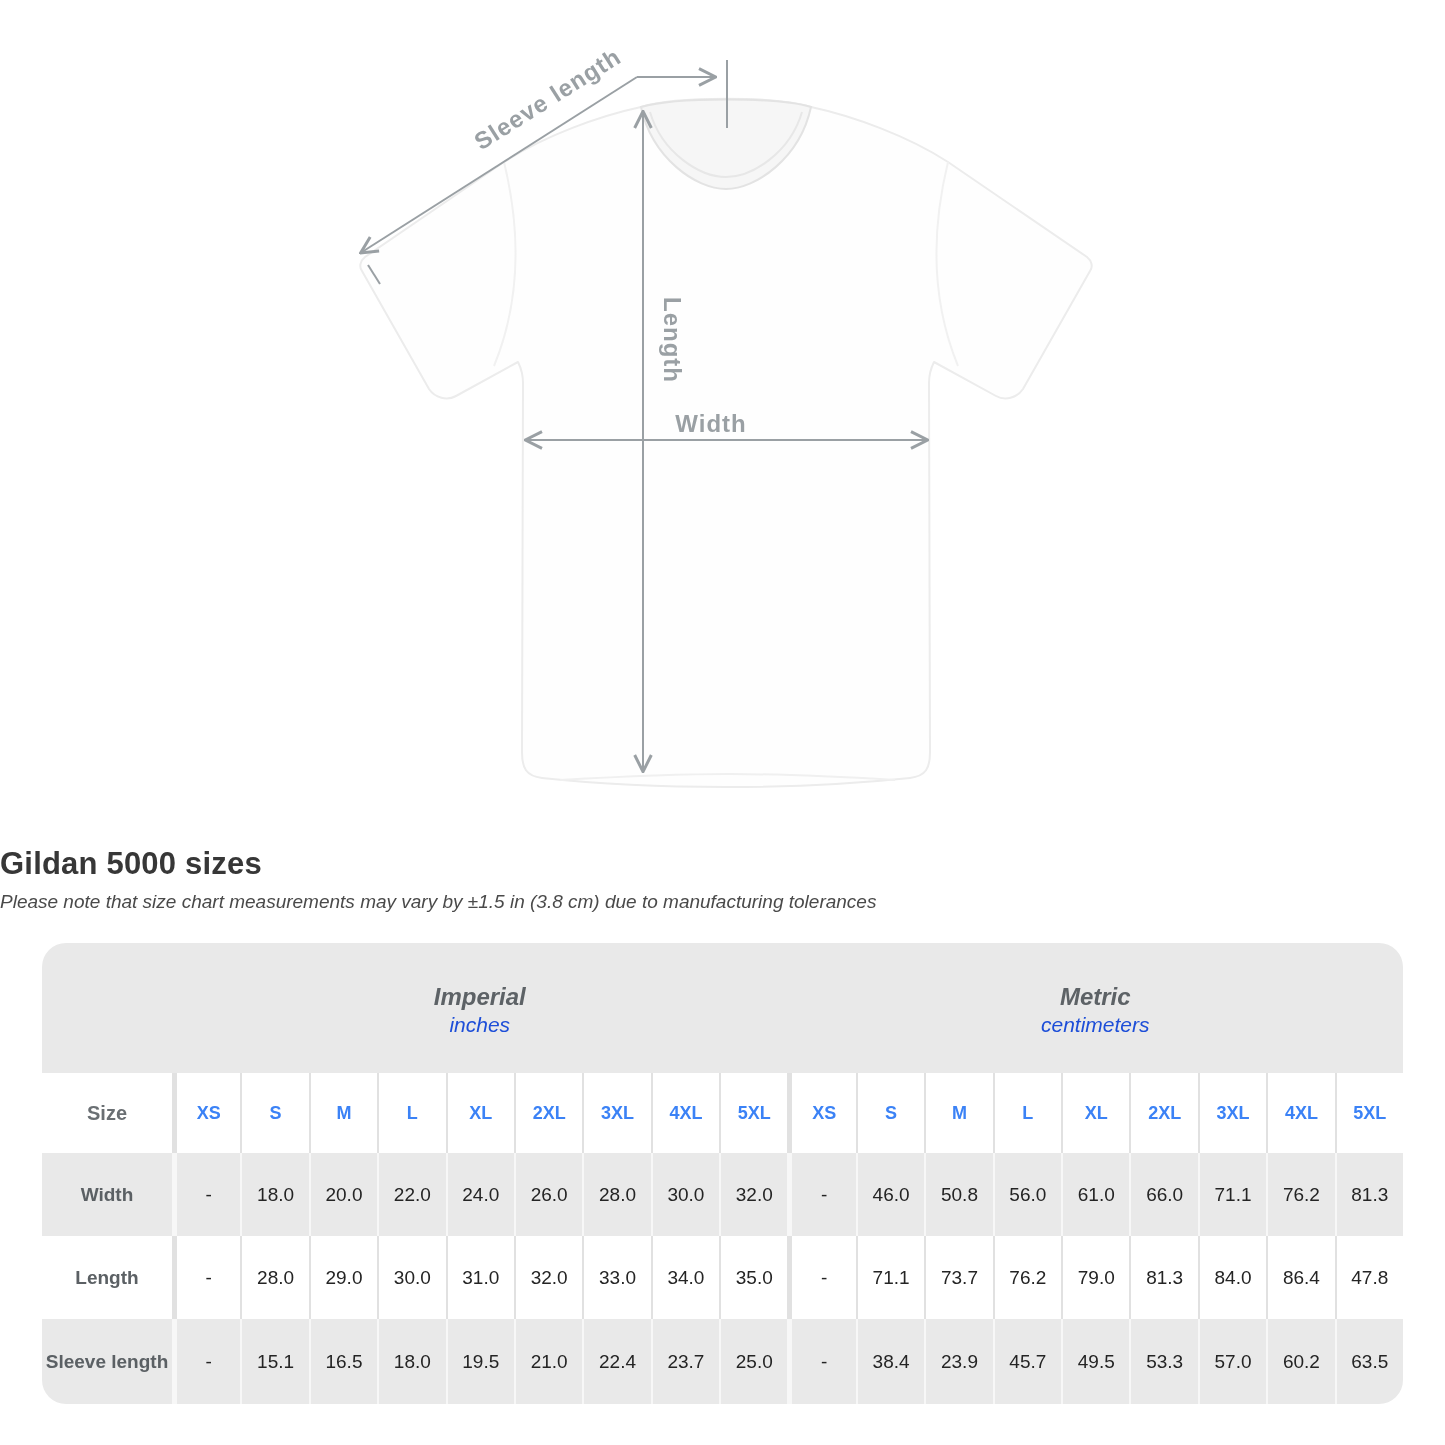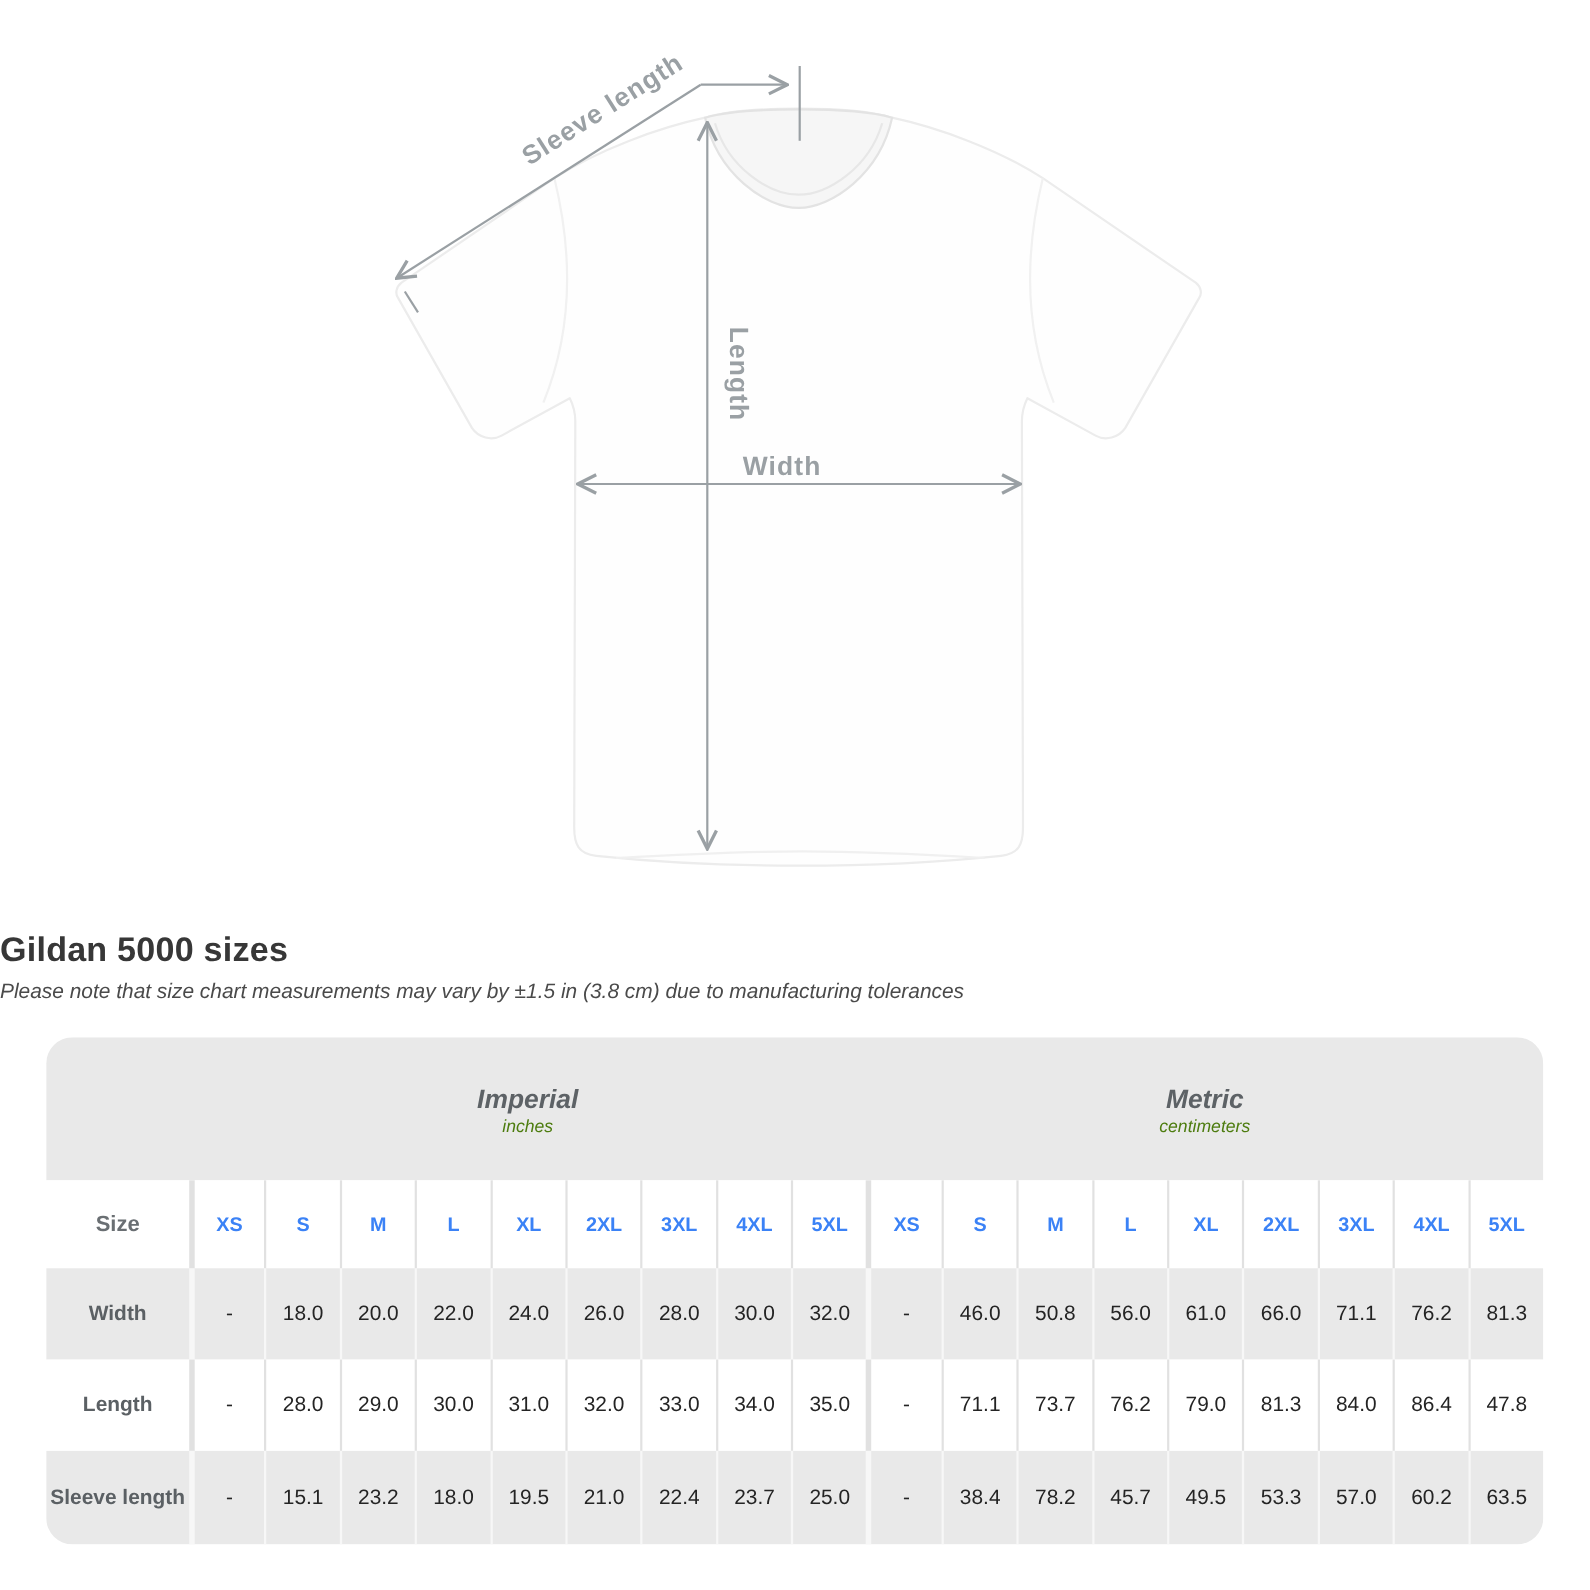--- a/index.html
+++ b/index.html
@@ -17,21 +17,21 @@
   .subtitle{font-size:19px;font-style:italic;color:#4a4a4a;margin:9px 0 0 0;}
 
   
   .table-card{margin:30px 42px 0 42px;border-radius:24px;overflow:hidden;background:#ffffff;}
   .trow{display:grid;grid-template-columns:130px repeat(18,1fr);}
   .cell{display:flex;flex-direction:column;align-items:center;justify-content:center;min-width:0;}
 
   .band{background:#e9e9e9;height:130px;}
   .band .group{grid-column:span 9;padding-top:4px;}
   .group-title{font-size:24px;font-weight:700;font-style:italic;color:#5d6266;}
-  .group-sub{font-size:16px;font-style:italic;color:#4d7c0f;margin-top:2px;}
+  .group-sub{font-size:21px;font-style:italic;color:#1d4ed8;margin-top:2px;}
 
   .row-white{--sep:#e1e1e1;background:#ffffff;}
   .row-gray{--sep:#f7f7f7;background:#e9e9e9;}
   .header-row{height:80px;}
   .data-row{height:83px;}
   .data-row.last{height:85px;}
 
   .col-header,.value{border-left:2px solid var(--sep);}
   .group-start{border-left-width:5px;}
 
@@ -185,30 +185,30 @@
         <div class="cell value">81.3</div>
         <div class="cell value">84.0</div>
         <div class="cell value">86.4</div>
         <div class="cell value">47.8</div>
       </div>
 
     <div class="trow data-row last row-gray">
       <div class="cell row-label">Sleeve length</div>
     <div class="cell value group-start">-</div>
         <div class="cell value">15.1</div>
-        <div class="cell value">23.2</div>
+        <div class="cell value">16.5</div>
         <div class="cell value">18.0</div>
         <div class="cell value">19.5</div>
         <div class="cell value">21.0</div>
         <div class="cell value">22.4</div>
         <div class="cell value">23.7</div>
         <div class="cell value">25.0</div>
         <div class="cell value group-start">-</div>
         <div class="cell value">38.4</div>
-        <div class="cell value">78.2</div>
+        <div class="cell value">23.9</div>
         <div class="cell value">45.7</div>
         <div class="cell value">49.5</div>
         <div class="cell value">53.3</div>
         <div class="cell value">57.0</div>
         <div class="cell value">60.2</div>
         <div class="cell value">63.5</div>
       </div>
 
   </div>
 </div>

